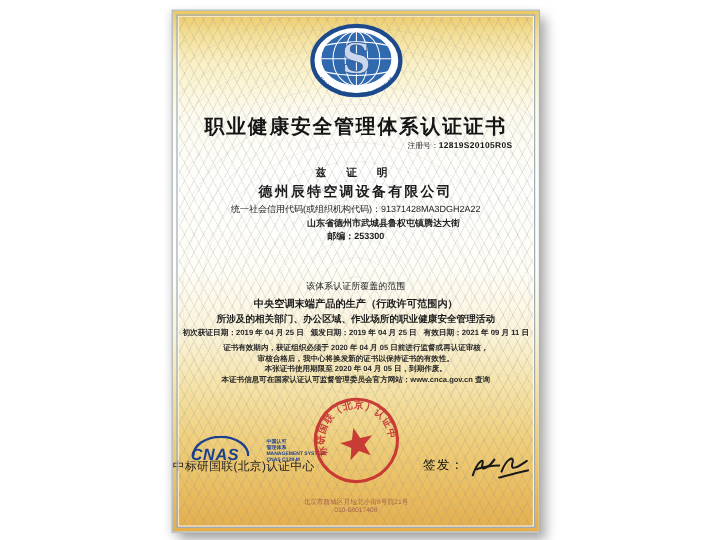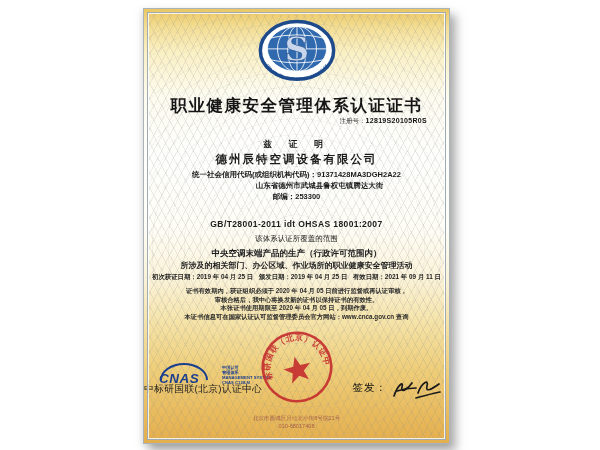--- a/index.html
+++ b/index.html
@@ -20,21 +20,21 @@
           repeating-linear-gradient(-62deg, rgba(140,140,140,.16) 0 1px, transparent 1px 7px),
           repeating-radial-gradient(circle at 50% 55%, rgba(160,160,160,.10) 0 1px, transparent 1px 16px);}
   .content{position:absolute;inset:0;z-index:2;color:#1b1b1b;}
   .abs{position:absolute;left:0;width:100%;text-align:center;}
   .logo{position:absolute;left:50%;top:10px;transform:translateX(-50%);}
   .title{top:86px;font-size:16.5px;font-weight:bold;letter-spacing:1.5px;color:#151515;}
   .regno{position:absolute;top:108px;right:22px;font-size:6.5px;color:#333;}
   .regno b{font-size:7px;color:#111;letter-spacing:.3px;}
   .certify{top:129px;font-size:9px;font-weight:bold;letter-spacing:7px;}
   .company{top:143px;font-size:11.5px;font-weight:bold;letter-spacing:2px;}
-  .codeline{top:161px;font-size:7.5px;font-weight:bold;}
+  .codeline{top:161px;font-size:7.5px;font-weight:normal;}
   .addr{top:172px;font-size:7.5px;font-weight:bold;margin-left:23px;}
   .post{top:183px;font-size:7.5px;font-weight:bold;}
   .sysline{top:197px;font-size:7.5px;}
   .standard{top:210px;font-size:8.5px;font-weight:bold;letter-spacing:.4px;}
   .scopeintro{top:225px;font-size:7.5px;}
   .scope1{top:239px;font-size:8.5px;font-weight:bold;font-family:Liberation Mono, monospace;}
   .scope2{top:251px;font-size:8px;font-weight:bold;}
   .dates{position:absolute;top:264px;left:8px;right:8px;display:flex;
          justify-content:space-between;font-size:6.4px;font-weight:bold;color:#222;}
   .notes{top:278px;font-size:6.3px;line-height:8.6px;font-weight:bold;color:#2a2a2a;}
@@ -88,21 +88,20 @@
 
       <div class="regno">
         <span>注册号：</span><b>12819S20105R0S</b>
       </div>
 
       <div class="abs certify">兹 证 明</div>
       <div class="abs company">德州辰特空调设备有限公司</div>
       <div class="abs codeline">统一社会信用代码(或组织机构代码)：91371428MA3DGH2A22</div>
       <div class="abs addr">山东省德州市武城县鲁权屯镇腾达大街</div>
       <div class="abs post">邮编：253300</div>
-      <div class="abs standard">GB/T28001-2011 idt OHSAS 18001:2007</div>
       <div class="abs scopeintro">该体系认证所覆盖的范围</div>
       <div class="abs scope1">中央空调末端产品的生产（行政许可范围内）</div>
       <div class="abs scope2">所涉及的相关部门、办公区域、作业场所的职业健康安全管理活动</div>
 
       <div class="dates">
         <span><span>初次获证日期：</span><span>2019 年 04 月 25 日</span></span>
         <span><span>颁发日期：</span><span>2019 年 04 月 25 日</span></span>
         <span><span>有效日期：</span><span>2021 年 09 月 11 日</span></span>
       </div>
 

